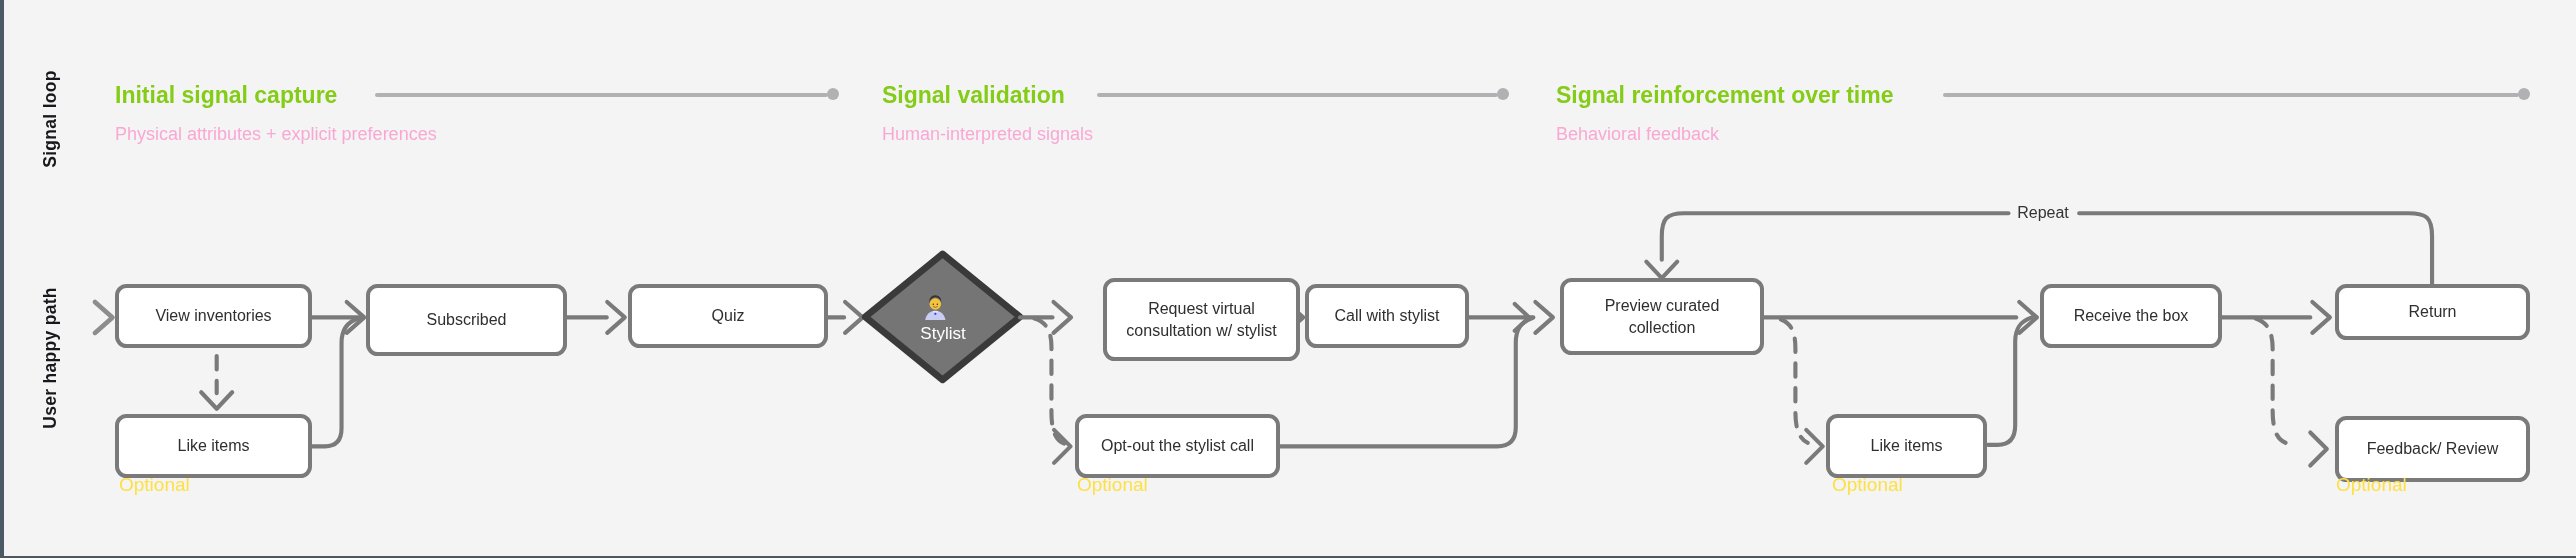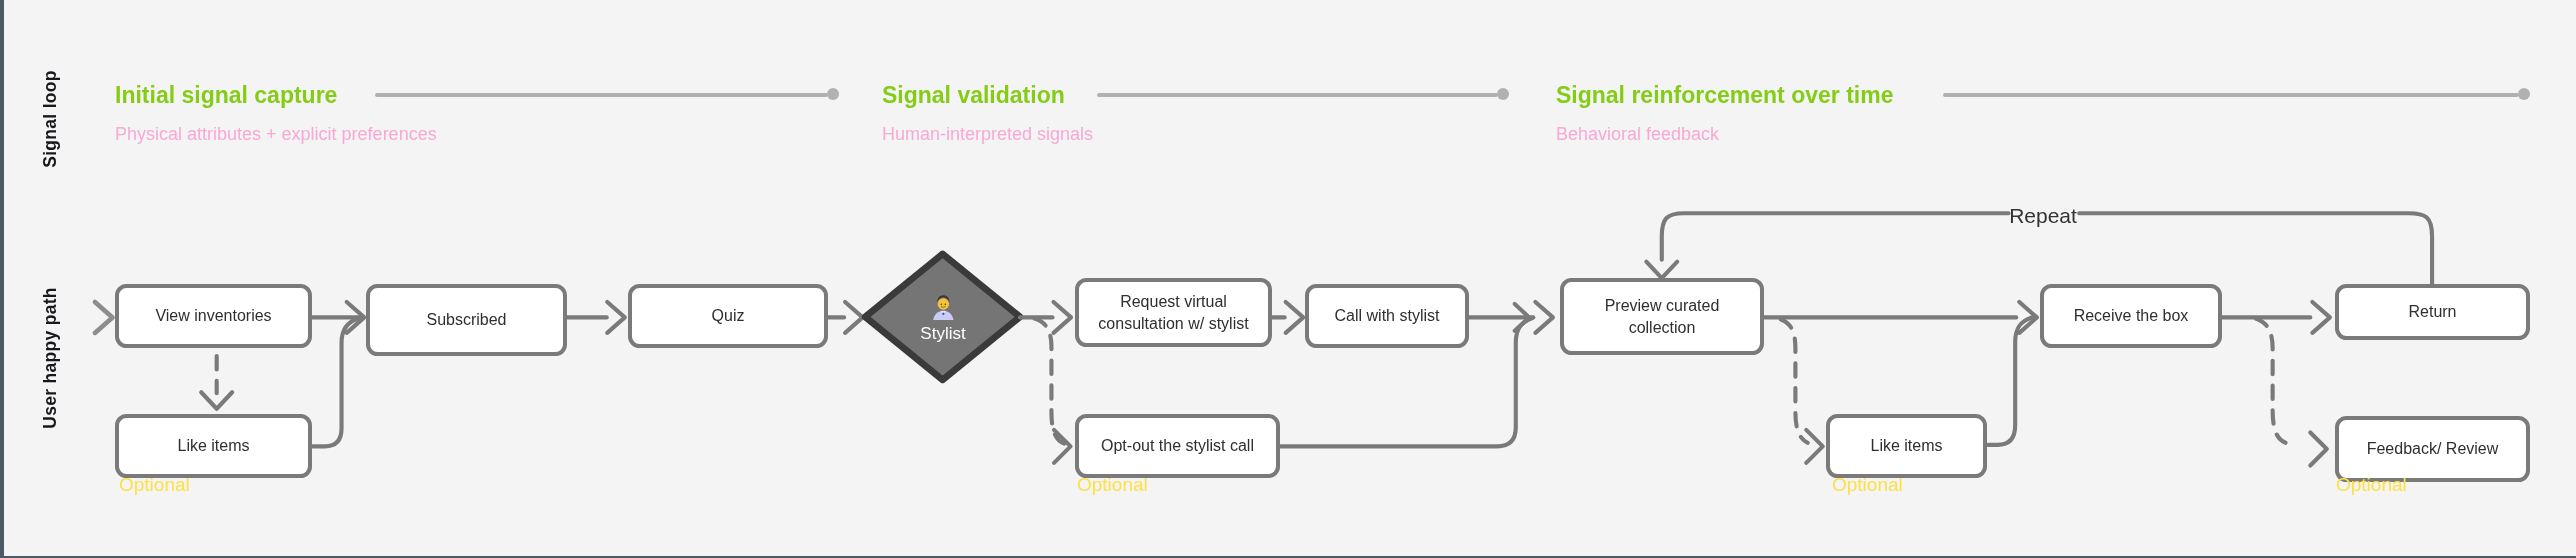--- a/index.html
+++ b/index.html
@@ -21,25 +21,25 @@
   .phase-line{position:absolute;top:93px;height:3.6px;background:#b1b1b4;border-radius:2.1px}
   .phase-dot{position:absolute;top:88px;width:12.4px;height:12.4px;border-radius:50%;background:#b1b1b4}
 
   .node{
     position:absolute;background:#fff;border:4.1px solid #7a7a7a;border-radius:11.4px;
     display:flex;align-items:center;justify-content:center;text-align:center;
     font-size:16px;color:#2f2f31;line-height:1.32;box-sizing:border-box;padding:0 9.3px;
   }
   .stylist-content{
     position:absolute;left:943px;top:318px;transform:translate(-50%,-50%);
-    display:flex;flex-direction:column;align-items:center;gap:1px;
+    display:flex;flex-direction:column;gap:1px;
   }
   .stylist-content .label{font-size:17px;color:#fff}
   .caption{position:absolute;top:474px;font-size:19px;color:#fde047;white-space:nowrap}
-  .repeat-label{position:absolute;left:2043px;top:204px;transform:translateX(-50%);font-size:21px;color:#333;white-space:nowrap}
+  .repeat-label{position:absolute;left:2043px;top:204px;transform:translateX(-50%);font-size:16px;color:#333;white-space:nowrap}
 </style>
 </head>
 <body>
 
 <div class="canvas"></div>
 
 <svg class="layer" viewBox="0 0 4993 1083">
   <defs>
     <linearGradient id="startGrad" x1="0" y1="0" x2="1" y2="0">
       <stop offset="0" stop-color="#dedede"></stop>
@@ -175,21 +175,21 @@
       <circle cx="30" cy="23" r="11.5" fill="#f3c23f"></circle>
       <path d="M18.5,21 a11.5,11.5 0 0 1 23,0 c2,-9 -4,-15.5 -11.5,-15.5 c-7.5,0 -13.5,6.5 -11.5,15.5 z" fill="#383430"></path>
       <circle cx="26" cy="23.5" r="1.5" fill="#3a2f1c"></circle>
       <circle cx="34" cy="23.5" r="1.5" fill="#3a2f1c"></circle>
       <path d="M26,28.5 q4,3 8,0" stroke="#7a5b1f" stroke-width="1.6" fill="none" stroke-linecap="round"></path>
     </svg>
   </span>
   <span class="label">Stylist</span>
 </div>
 
-<div class="node" style="left:1075px;top:278px;width:197px;height:69px">
+<div class="node" style="left:1103px;top:278px;width:197px;height:83px">
   <span>Request virtual consultation w/ stylist</span>
 </div>
 <div class="node" style="left:1305px;top:284px;width:164px;height:64px">
   <span>Call with stylist</span>
 </div>
 <div class="node" style="left:1560px;top:278px;width:204px;height:77px">
   <span>Preview curated collection</span>
 </div>
 <div class="node" style="left:2040px;top:284px;width:182px;height:64px">
   <span>Receive the box</span>

